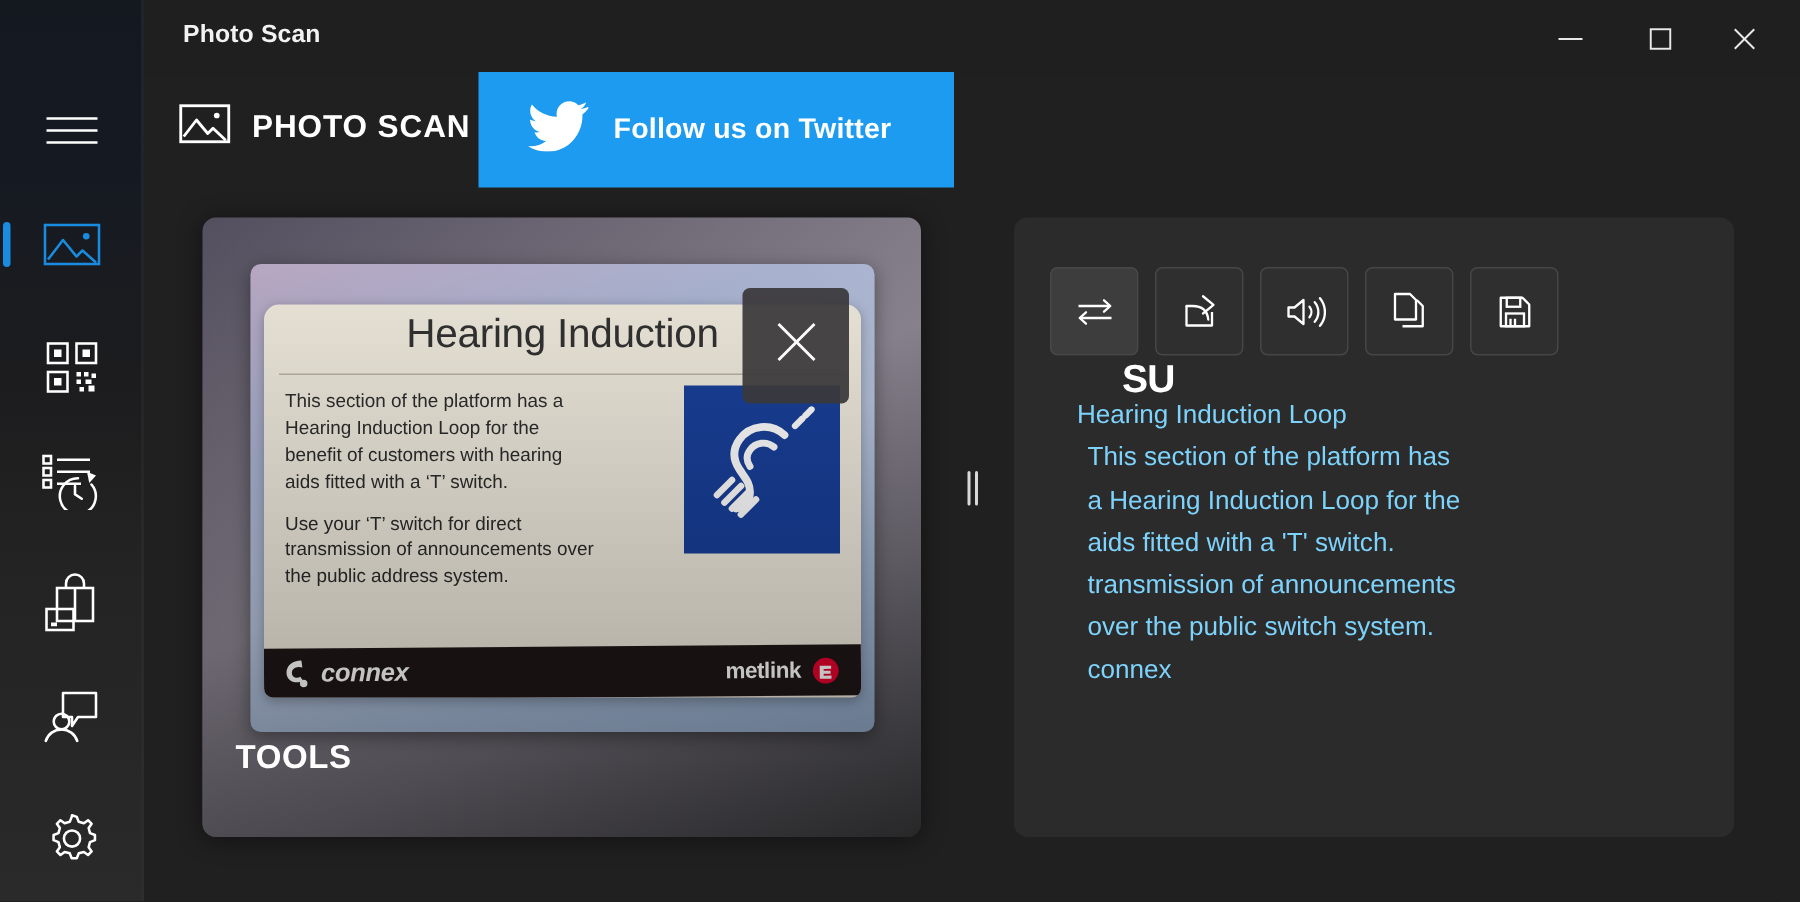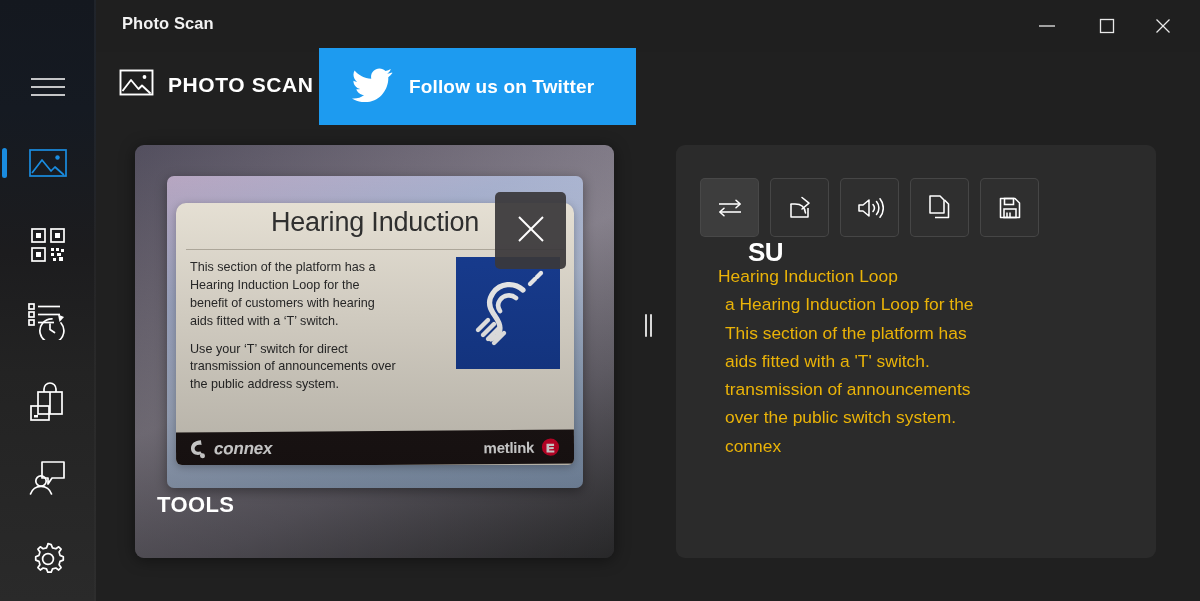--- a/index.html
+++ b/index.html
@@ -322,21 +322,21 @@
     z-index: 2;
     margin-top: 44px;
   }
 
   #result-text {
     position: absolute;
     left: 42px; top: 117px;
     width: 416px;
     font-size: 17.4px;
     line-height: 28.3px;
-    color: #eab308;
+    color: #7dd3fc;
   }
   #result-text .rt-line { white-space: nowrap; }
   #result-text .rt-line.indent { padding-left: 7px; }
 </style>
 </head>
 <body>
 
 <div id="app">
 
   <div id="nav-rail">
@@ -593,22 +593,22 @@
             <line class="glyph-stroke" x1="12" y1="16.5" x2="12" y2="21.5" stroke-width="1.3"></line>
           </svg>
         </span>
       </div>
     </div>
 
     <div id="lang-chip">SU</div>
 
     <div id="result-text">
       <div class="rt-line">Hearing Induction Loop</div>
+      <div class="rt-line indent">This section of the platform has</div>
       <div class="rt-line indent">a Hearing Induction Loop for the</div>
-      <div class="rt-line indent">This section of the platform has</div>
       <div class="rt-line indent">aids fitted with a 'T' switch.</div>
       <div class="rt-line indent">transmission of announcements</div>
       <div class="rt-line indent">over the public switch system.</div>
       <div class="rt-line indent">connex</div>
     </div>
   </div>
 
 </div>
 
 </body></html>

